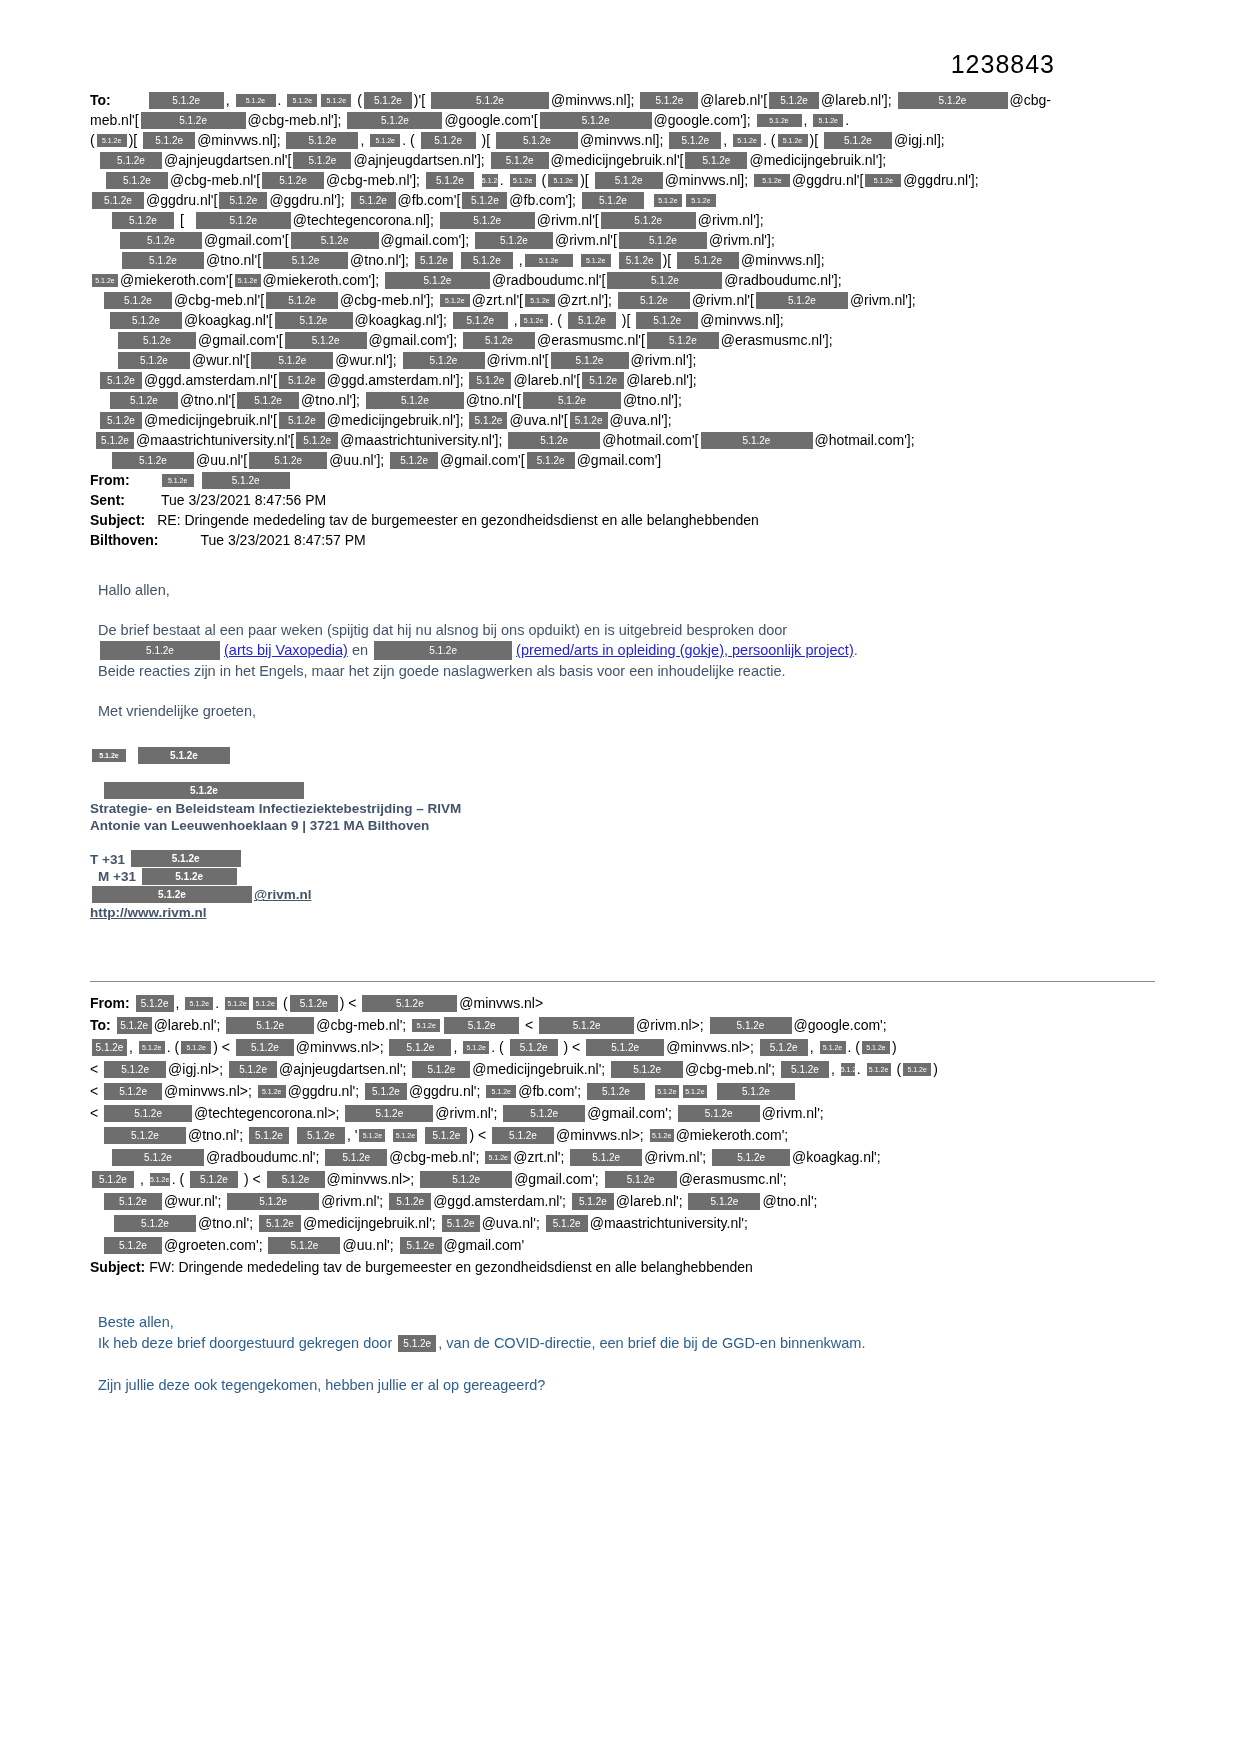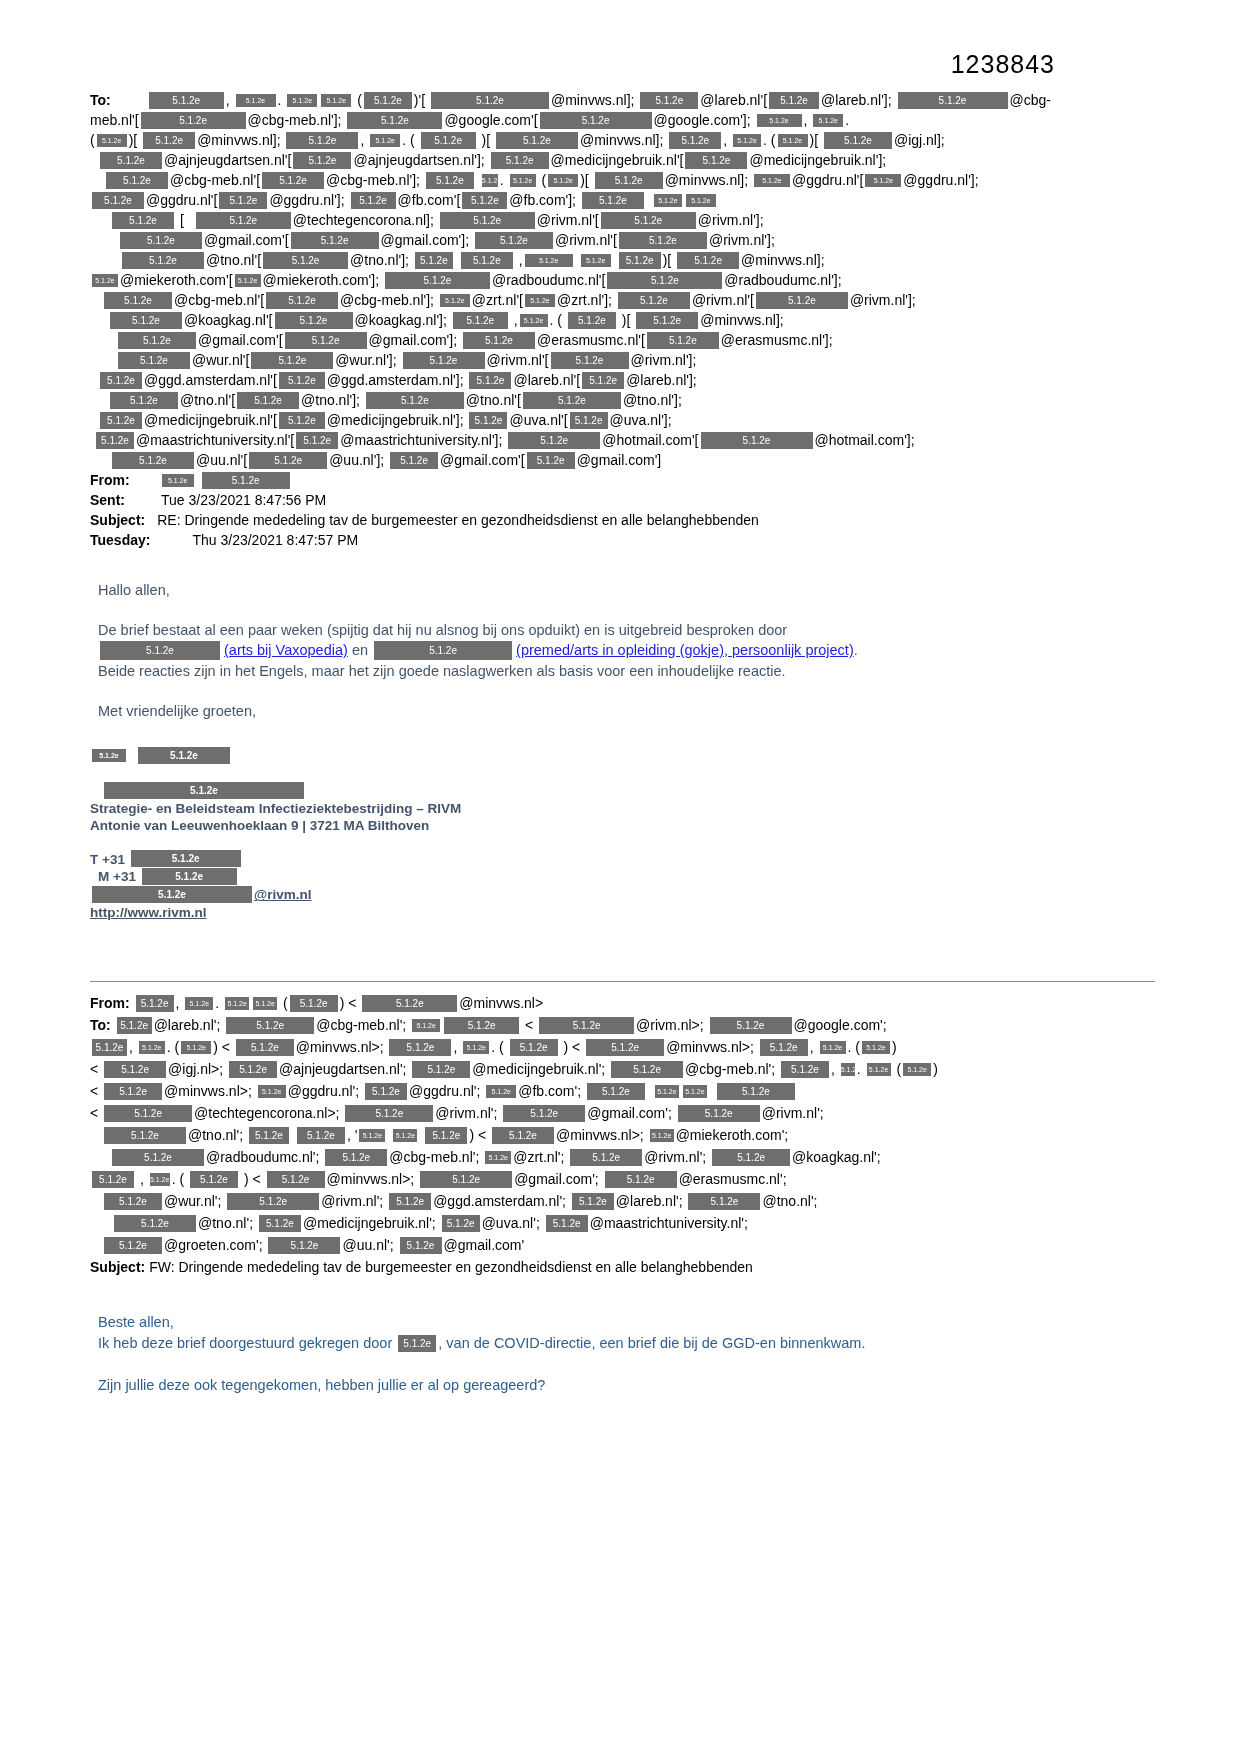--- a/index.html
+++ b/index.html
@@ -93,21 +93,21 @@
         <div>
             <div class="tline"><span class="lbl">From:</span><span class="gap" style="width: 30px;"></span><span class="redact sm" style="width: 32px;">5.1.2e</span><span class="gap" style="width: 4px;"></span><span class="redact" style="width: 88px;">5.1.2e</span></div>
           </div>
         <div>
             <div class="tline"><span class="lbl">Sent:</span><span class="gap" style="width: 36px;"></span><span class="run">Tue 3/23/2021 8:47:56 PM</span></div>
           </div>
         <div>
             <div class="tline"><span class="lbl">Subject:</span><span class="gap" style="width: 12px;"></span><span class="run">RE: Dringende mededeling tav de burgemeester en gezondheidsdienst en alle belanghebbenden</span></div>
           </div>
         <div>
-            <div class="tline"><span class="lbl">Tuesday:</span><span class="gap" style="width: 42px;"></span><span class="run">Thu 3/23/2021 8:47:57 PM</span></div>
+            <div class="tline"><span class="lbl">Bilthoven:</span><span class="gap" style="width: 42px;"></span><span class="run">Tue 3/23/2021 8:47:57 PM</span></div>
           </div>
       </div>
 
       <div class="body1">
           <div class="tline"><span class="run">Hallo allen,</span></div>
           <div class="tline blank"></div>
           <div class="tline"><span class="run">De brief bestaat al een paar weken (spijtig dat hij nu alsnog bij ons opduikt) en is uitgebreid besproken door</span></div>
           <div class="tline"><span class="redact" style="width: 120px;">5.1.2e</span><span class="gap" style="width: 2px;"></span><span class="link">(arts bij Vaxopedia)</span><span class="run"> en </span><span class="redact" style="width: 138px;">5.1.2e</span><span class="gap" style="width: 2px;"></span><span class="link">(premed/arts in opleiding (gokje), persoonlijk project)</span><span class="run">.</span></div>
           <div class="tline"><span class="run">Beide reacties zijn in het Engels, maar het zijn goede naslagwerken als basis voor een inhoudelijke reactie.</span></div>
           <div class="tline blank"></div>

